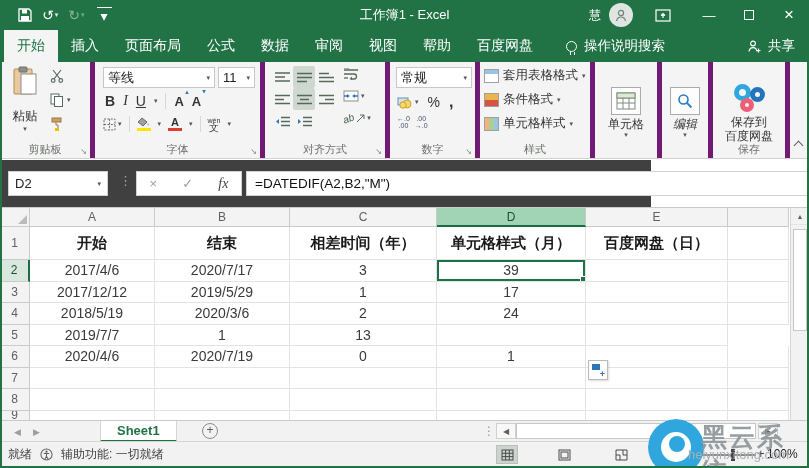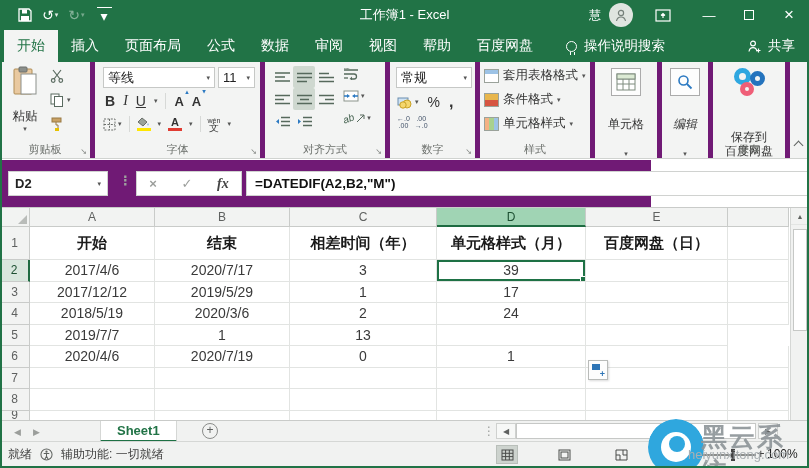--- a/index.html
+++ b/index.html
@@ -39,21 +39,21 @@
   .bulb:after{content:"";position:absolute;left:3px;top:10px;width:3px;height:3px;border-left:1.5px solid #fff;border-right:1.5px solid #fff;}
   .share{position:absolute;right:14px;top:0;height:32px;display:flex;align-items:center;color:#fff;font-size:13.5px;gap:6px;}
 
   
   .ribbon{position:absolute;left:0;top:62px;width:809px;height:97px;background:#f3f4f3;
           border-bottom:1px solid #d0d3d0;display:flex;z-index:5;}
   .rgroup{position:relative;height:100%;border-right:5px solid #701a75;flex:none;}
   .rgroup-label{position:absolute;bottom:1px;left:0;right:0;text-align:center;font-size:11px;color:#6b6f6b;}
   .launcher{position:absolute;bottom:2px;right:3px;font-size:8px;color:#838683;}
   .car{font-size:7px;color:#555;}
-  .bigbtn{display:flex;flex-direction:column;align-items:center;justify-content:space-between;padding-top:6px;height:100%;font-size:12px;color:#333;}
+  .bigbtn{display:flex;flex-direction:column;align-items:center;justify-content:center;padding-top:6px;height:100%;font-size:12px;color:#333;}
   .bigbtn .blabel{margin-top:3px;line-height:13px;text-align:center;}
   .plate{width:30px;height:28px;background:#fdfdfd;border:1px solid #ababab;display:flex;align-items:center;justify-content:center;}
 
   
   .g-clip{width:95px;}
   .paste-btn{position:absolute;left:6px;top:4px;width:38px;height:76px;display:flex;flex-direction:column;align-items:center;}
   .paste-btn .blabel{font-size:12.5px;margin-top:12px;color:#333;}
   .clip-col{position:absolute;left:50px;top:6px;display:flex;flex-direction:column;gap:8px;}
   .clip-col>div{display:flex;align-items:center;gap:3px;height:16px;}
 
@@ -109,21 +109,21 @@
   .bd-logo{position:relative;width:32px;height:28px;}
   .bd-logo span{position:absolute;border-radius:50%;}
   .bd-c1{left:1px;top:0;width:17px;height:17px;border:5px solid #2ea7e0;}
   .bd-c2{right:0;top:3px;width:15px;height:15px;border:5px solid #2473bd;}
   .bd-c3{left:7px;bottom:0;width:14px;height:14px;border:5px solid #ef5e77;}
   .g-last{width:19px;border-right:none;}
   .collapse{position:absolute;right:6px;bottom:10px;width:8px;height:8px;}
   .collapse:before{content:"";position:absolute;left:0;top:2px;width:6px;height:6px;border-left:1.5px solid #5f6360;border-top:1.5px solid #5f6360;transform:rotate(45deg);}
 
   
-  .fxbar{position:absolute;left:0;top:160px;width:651px;height:47px;background:#701a75;font-weight:bold;}
+  .fxbar{position:absolute;left:0;top:160px;width:651px;height:47px;background:#404040;}
   .namebox{position:absolute;left:8px;top:11px;width:100px;height:25px;background:#fff;border:1px solid #d0d2d0;
            display:flex;align-items:center;font-size:13px;color:#222;padding:0 6px;justify-content:space-between;}
   .fxdots{position:absolute;left:119px;top:13px;color:#9ea19e;font-size:13px;}
   .btnfield{position:absolute;left:136px;top:11px;width:106px;height:25px;background:#fff;border:1px solid #d0d2d0;
             display:flex;align-items:center;justify-content:space-around;color:#9b9e9b;font-size:13px;}
   .fxlabel{font-family:"Liberation Serif",serif;font-style:italic;color:#444;font-size:14px;}
   .formulafield{position:absolute;left:246px;top:11px;width:563px;height:25px;background:#fff;border:1px solid #d0d2d0;border-right:none;
                 display:flex;align-items:center;font-size:13.5px;color:#111;padding-left:8px;}
 
   

